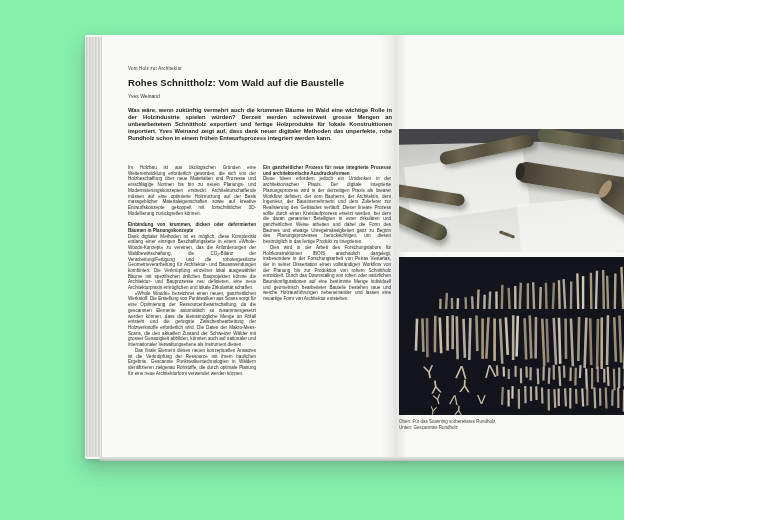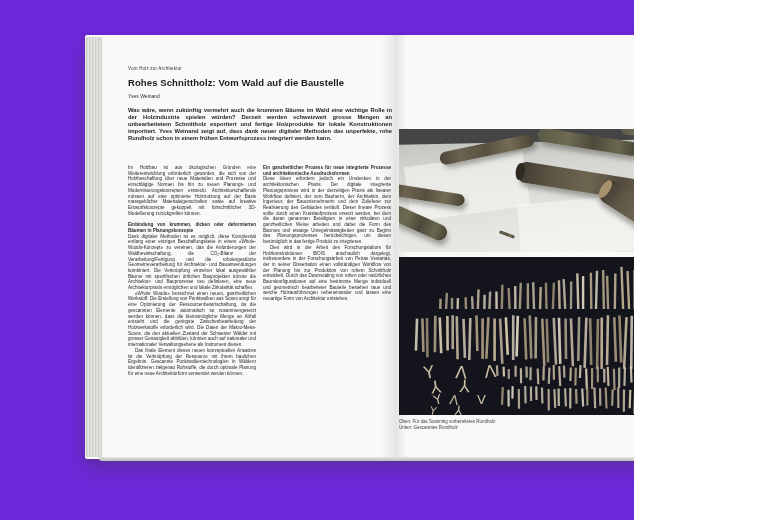--- a/index.html
+++ b/index.html
@@ -1,17 +1,17 @@
 <!DOCTYPE html>
 <html lang="de"><head>
 <meta charset="utf-8">
 <style>
   html,body{margin:0;padding:0;}
   body{font-family:"Liberation Sans",sans-serif;}
-  .stage{position:relative;width:624px;height:520px;background:#6d28d9;overflow:hidden;padding-left:10px;}
+  .stage{position:relative;width:624px;height:520px;background:#86efac;overflow:hidden;}
 
   
   .book{position:absolute;left:85px;top:35px;width:603px;height:424px;background:#f9f9f7;
         border-radius:2px;box-shadow:0 10px 20px rgba(60,60,58,.28),0 2px 5px rgba(60,60,58,.18);}
   .fore-edge{position:absolute;top:2px;bottom:2px;width:17px;
      background:repeating-linear-gradient(90deg,#f4f4f1 0px,#dadad6 1px,#c6c6c1 2px,#eeeeea 3px);}
   .fore-edge.left{left:0;border-radius:3px 0 0 3px;}
   .fore-edge.right{right:0;border-radius:0 3px 3px 0;}
   .gutter{position:absolute;left:296px;top:0;width:26px;height:100%;
      background:linear-gradient(90deg,rgba(0,0,0,0) 0%,rgba(0,0,0,.06) 45%,rgba(0,0,0,.09) 55%,rgba(0,0,0,0) 100%);}

